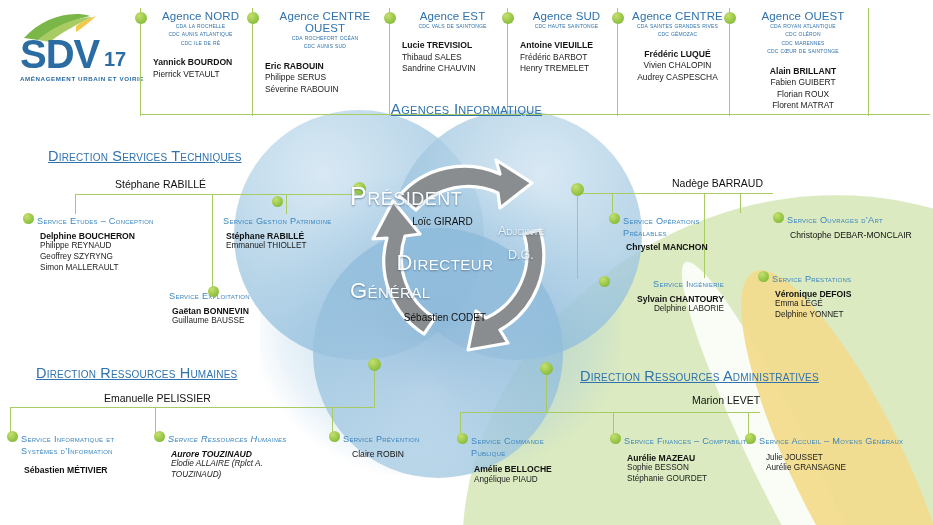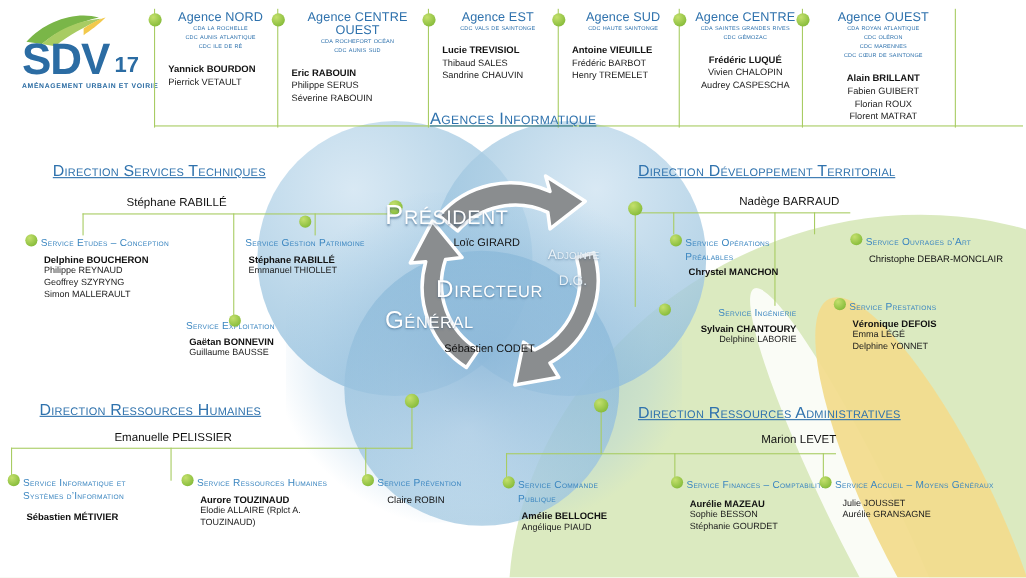--- a/index.html
+++ b/index.html
@@ -226,21 +226,20 @@
 
   <div class="svc" style="left:160px;top:291px;width:140px;">
     <span class="dot" style="left:48px;top:-5px;"></span>
     <div class="sname">Service Exploitation</div>
     <div class="plist">
       <div class="p0">Gaëtan BONNEVIN</div>
       <div class="pn">Guillaume BAUSSE</div>
     </div>
   </div>
 
-  <div class="dir-title" style="left:580px;top:148px;">Direction Développement Territorial</div>
   <div class="dir-head" style="left:672px;top:177px;">Nadège BARRAUD</div>
   <div class="line-h" style="left:577px;top:193px;width:196px;"></div>
   <div class="line-v" style="left:612px;top:193px;height:20px;"></div>
   <div class="line-v" style="left:577px;top:193px;height:86px;"></div>
   <div class="line-v" style="left:740px;top:193px;height:20px;"></div>
   <div class="line-v" style="left:704px;top:193px;height:85px;"></div>
   <div class="bigdot" style="left:571px;top:183px;"></div>
 
   <div class="svc" style="left:614px;top:216px;width:115px;">
     <span class="dot"></span>
@@ -287,21 +286,21 @@
   <div class="bigdot" style="left:368px;top:358px;"></div>
 
   <div class="svc" style="left:12px;top:434px;width:140px;">
     <span class="dot"></span>
     <div class="sname">Service Informatique et Systèmes d’Information</div>
     <div class="plist" style="margin-top:8px;">
       <div class="p0">Sébastien MÉTIVIER</div>
     </div>
   </div>
 
-  <div class="svc" style="left:170px;top:434px;width:175px;">
+  <div class="svc" style="left:159px;top:434px;width:175px;font-style:italic;">
     <span class="dot"></span>
     <div class="sname">Service Ressources Humaines</div>
     <div class="plist">
       <div class="p0">Aurore TOUZINAUD</div>
       <div class="pn" style="white-space:normal;width:95px;">Elodie ALLAIRE (Rplct A. TOUZINAUD)</div>
     </div>
   </div>
 
   <div class="svc" style="left:334px;top:434px;width:125px;">
     <span class="dot"></span>

